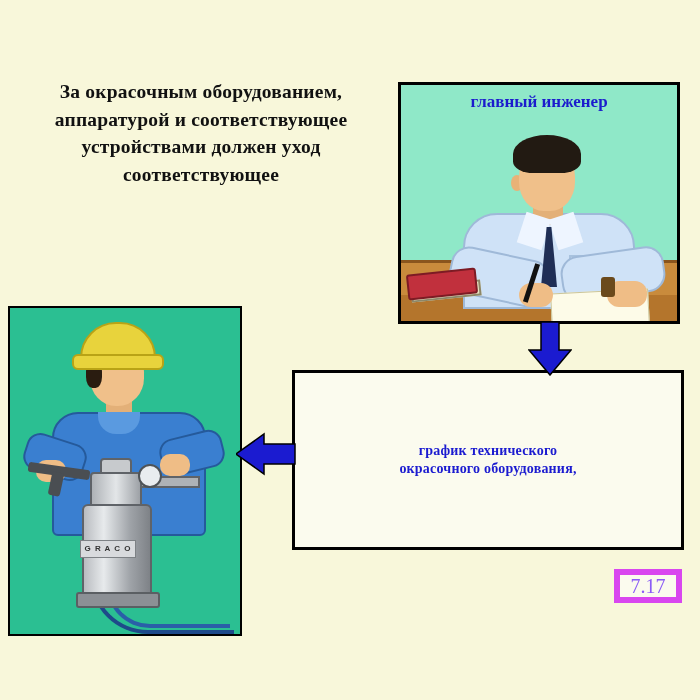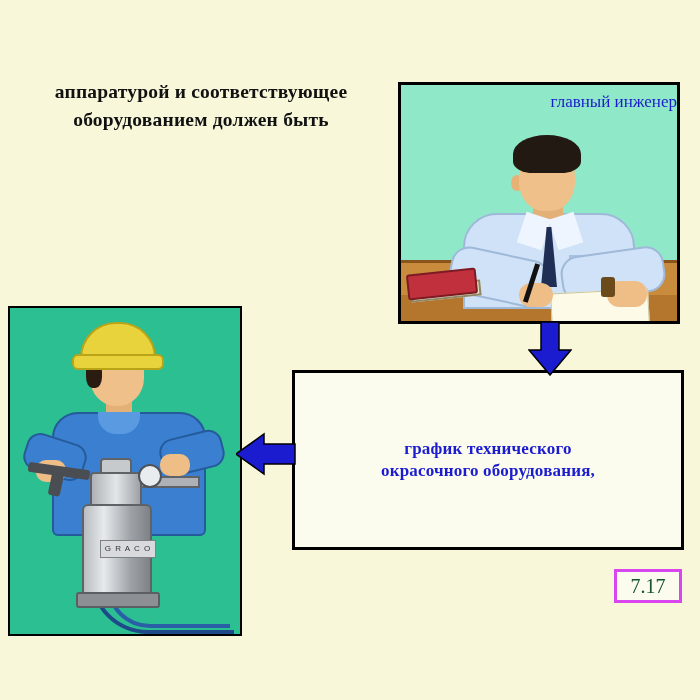--- a/index.html
+++ b/index.html
@@ -47,23 +47,23 @@
     border: 3px solid #000000;
     box-sizing: border-box;
     background: #8fe8c8;
     overflow: hidden;
   }
   .engineer-caption {
     position: absolute;
     left: 0;
     top: 6px;
     width: 100%;
-    text-align: right;
+    text-align: center;
     font-size: 17px;
-    font-weight: normal;
+    font-weight: bold;
     color: #1b1bcd;
     line-height: 1.25;
     z-index: 5;
   }
   
   .eng-wall {
     position: absolute; left:0; top:0; width:100%; height:100%;
     background: linear-gradient(#8fe8c8 0%, #8fe8c8 70%, #8fe8c8 100%);
   }
   .eng-desk {
@@ -177,21 +177,21 @@
     height: 180px;
     background: #fbfbee;
     border: 3px solid #000000;
     box-sizing: border-box;
     display: flex;
     align-items: center;
     justify-content: center;
   }
   .schedule-text {
     text-align: center;
-    font-size: 17px;
+    font-size: 14px;
     font-weight: bold;
     color: #1b1bd0;
     line-height: 1.30;
     letter-spacing: 0.2px;
   }
   .schedule-text div { white-space: nowrap; }
 
   
   .arrow-left {
     position: absolute;
@@ -263,25 +263,25 @@
     position: absolute; left: 150px; top: 146px; width: 30px; height: 22px;
     background: #efbd86; border-radius: 10px; z-index: 5;
   }
   
   .w-tank {
     position: absolute; left: 72px; top: 196px; width: 66px; height: 92px;
     background: linear-gradient(90deg,#b9bcc0 0%, #e7eaec 30%, #9fa3a8 70%, #7e8287 100%);
     border: 2px solid #5f6368; border-radius: 6px; z-index: 6;
   }
   .w-tank-label {
-    position: absolute; left: 90px; top: 232px; width: 54px; height: 16px;
+    position: absolute; left: 70px; top: 232px; width: 54px; height: 16px;
     background: #d8dadd; border: 1px solid #7d8185;
     font-family: "Liberation Sans", sans-serif;
     font-size: 8px; color: #333; text-align: center; line-height: 15px;
-    letter-spacing: 1px; z-index: 7;
+    letter-spacing: 1px; z-index: 7; font-weight: bold;
   }
   .w-tank-top {
     position: absolute; left: 80px; top: 164px; width: 48px; height: 40px;
     background: linear-gradient(90deg,#aeb2b6,#e3e6e8,#9da1a6);
     border: 2px solid #5f6368; border-radius: 4px; z-index: 6;
   }
   .w-tank-cap {
     position: absolute; left: 90px; top: 150px; width: 28px; height: 18px;
     background: #c7cacd; border: 2px solid #5f6368; border-radius: 4px; z-index: 6;
   }
@@ -316,40 +316,42 @@
     border-radius: 0 0 0 60px; z-index: 5;
   }
 
   
   .slide-number {
     position: absolute;
     left: 614px;
     top: 569px;
     width: 68px;
     height: 34px;
-    border: 3px solid #d946ef;
+    border: 6px solid #d946ef;
     box-sizing: border-box;
     background: #fbfbee;
     display: flex;
     align-items: center;
     justify-content: center;
     font-size: 20px;
     font-weight: normal;
-    color: #14532d;
+    color: #8b5cf6;
     font-family: "Liberation Serif", serif;
   }
 </style>
 </head>
 <body>
 
 <div class="slide">
 
   <div class="intro-text">
+    <div>За окрасочным оборудованием,</div>
     <div>аппаратурой и соответствующее</div>
-    <div>оборудованием должен быть</div>
+    <div>устройствами должен уход</div>
+    <div>соответствующее</div>
   </div>
 
   <div class="engineer-panel">
     <div class="eng-wall"></div>
     <div class="eng-desk">
       <div class="eng-desk-front"></div>
     </div>
     <div class="eng-arm-l"></div>
     <div class="eng-body"></div>
     <div class="eng-neck"></div>

